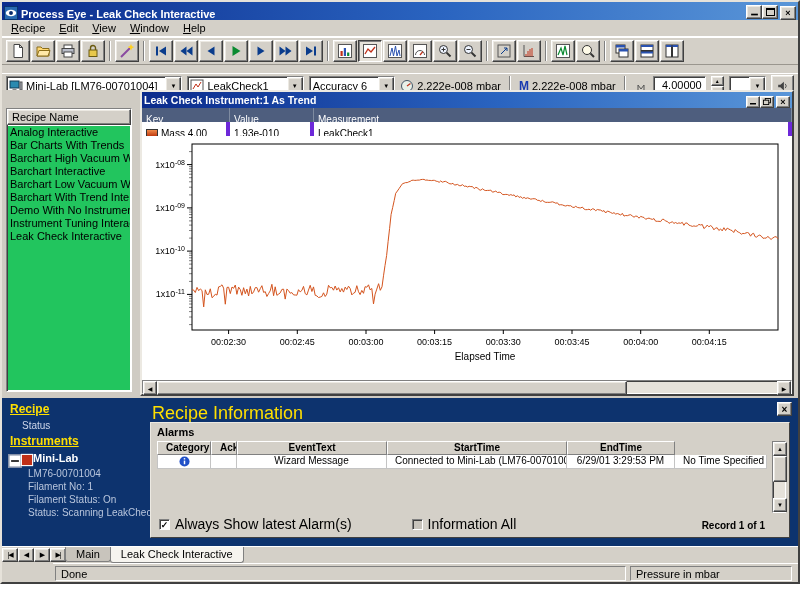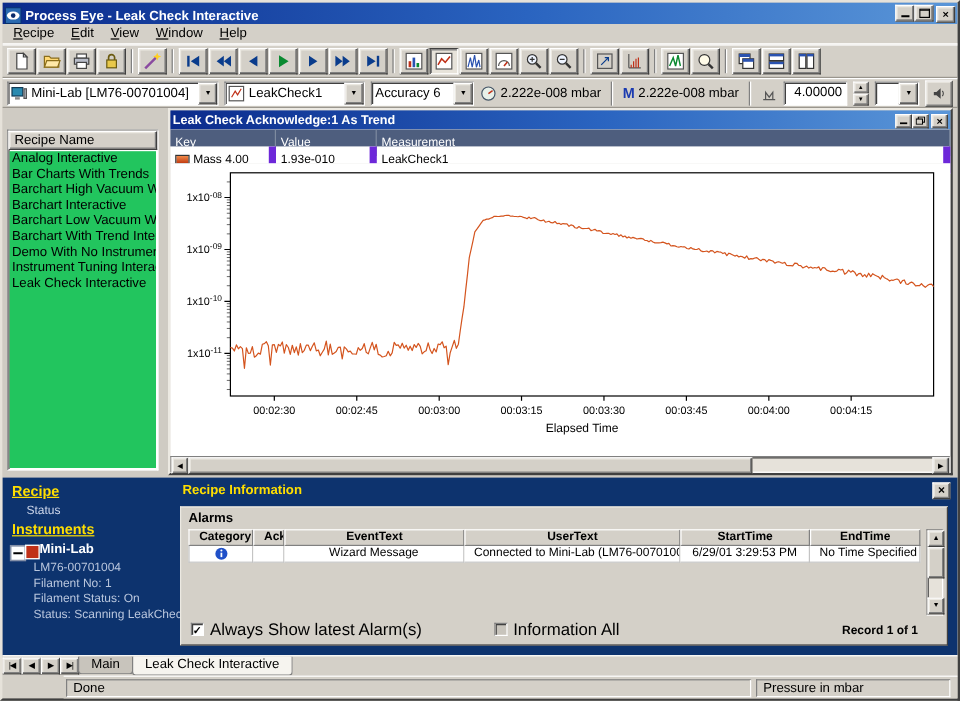--- a/index.html
+++ b/index.html
@@ -24,21 +24,21 @@
   .menubar{position:absolute;left:0;top:18px;right:0;height:17px;display:flex;align-items:center;
     border-bottom:1px solid #fff;padding-left:2px;}
   .menu-item{font-size:11px;padding:1px 7px;color:#000;}
   
   .toolbar-main{position:absolute;left:0;top:35px;right:0;height:28px;display:flex;align-items:center;
     gap:1px;padding:2px 4px;border-top:1px solid #fff;border-bottom:1px solid #9a968e;}
   .tb-btn{width:24px;height:22px;display:inline-flex;align-items:center;justify-content:center;padding:0;}
   .tb-btn svg{width:16px;height:16px;}
   .tb-btn.pressed{border-color:#404040 #ffffff #ffffff #404040;box-shadow:inset 1px 1px 0 #808080;background:#e7e3da;}
   .tb-sep{width:2px;height:20px;margin:0 3px;border-left:1px solid #808080;border-right:1px solid #fff;}
-  .toolbar-inst{position:absolute;left:0;top:63px;right:0;height:25px;display:flex;align-items:center;
+  .toolbar-inst{position:absolute;left:0;top:71px;right:0;height:25px;display:flex;align-items:center;
     gap:5px;padding:2px 4px;border-top:1px solid #fff;border-bottom:1px solid #9a968e;}
   .combo{display:flex;align-items:center;height:20px;background:#fff;}
   .combo .combo-text{flex:1;font-size:11px;padding:0 3px;white-space:nowrap;overflow:hidden;}
   .combo .icon-slot{width:14px;height:14px;margin-left:2px;flex:0 0 auto;}
   .combo-arrow{width:16px;height:18px;display:inline-flex;align-items:center;justify-content:center;
     font-size:6px;padding:0;flex:0 0 auto;}
   .icon-slot svg{width:14px;height:14px;display:block;}
   .readout{display:flex;align-items:center;gap:3px;font-size:11px;white-space:nowrap;}
   .readout .icon-slot{width:14px;height:14px;}
   .m-label{color:#1a3ab0;font-weight:bold;font-size:12px;}
@@ -57,34 +57,34 @@
   .cw-titlebar{position:absolute;left:0;top:0;right:0;height:16px;
     background:linear-gradient(90deg,#0b2b8c 0%,#2a64c0 55%,#5a96d8 100%);
     display:flex;align-items:center;padding:0 2px;gap:2px;}
   .cw-titlebar .ttext{color:#fff;font-size:10.5px;font-weight:bold;flex:1;white-space:nowrap;}
   .cw-btn{width:14px;height:12px;display:inline-flex;align-items:center;justify-content:center;font-size:9px;font-weight:bold;padding:0;}
   .cw-btn svg{width:8px;height:7px;}
   .legend{position:absolute;left:0;top:16px;right:0;height:28px;background:#fff;font-size:10px;}
   .lg-row{display:grid;grid-template-columns:88px 84px 1fr;height:14px;}
   .lg-head{background:#4e5e7e;color:#fff;}
   .lg-cell{padding:11px 4px;border-right:1px solid #7e8ba0;white-space:nowrap;overflow:hidden;display:flex;align-items:center;gap:3px;}
-  .lg-row:not(.lg-head) .lg-cell{border-right:6px solid #6d28d9;border-bottom:1px solid #d8d8d8;color:#000;}
+  .lg-row:not(.lg-head) .lg-cell{border-right:4px solid #6d28d9;border-bottom:1px solid #d8d8d8;color:#000;}
   .swatch{width:12px;height:8px;background:linear-gradient(#f08a4a,#c03a10);border:1px solid #333;flex:0 0 auto;}
   .chart-wrap{position:absolute;left:0;top:44px;right:0;height:244px;background:#fff;}
   .hscroll{position:absolute;left:0;right:0;bottom:0;height:14px;background:#e6e2da;}
   .sb-btn{position:absolute;width:14px;height:14px;font-size:6px;display:flex;align-items:center;justify-content:center;padding:0;}
   .hthumb{position:absolute;left:14px;top:0;height:14px;width:470px;}
   
   .bottom-panel{position:absolute;left:0;top:396px;right:0;height:148px;background:#0d336e;}
   .bp-link{position:absolute;color:#ffdf00;font-size:12px;font-weight:bold;text-decoration:underline;white-space:nowrap;}
   .bp-link.secondary{color:#cdd6ea;font-size:10px;font-weight:normal;text-decoration:none;}
   .bp-tree-root{position:absolute;left:6px;top:54px;display:flex;align-items:center;gap:3px;color:#fff;
     font-size:11px;font-weight:bold;white-space:nowrap;}
   .bp-tree-children{position:absolute;left:26px;top:69px;color:#b9c6dd;font-size:10px;line-height:13px;white-space:nowrap;}
-  .bp-header{position:absolute;left:150px;top:5px;color:#ffdf00;font-size:11px;font-weight:bold;white-space:nowrap;text-align:center;}
+  .bp-header{position:absolute;left:150px;top:5px;color:#ffdf00;font-size:18px;font-weight:normal;white-space:nowrap;text-align:center;}
   .bp-close{position:absolute;right:6px;top:4px;width:15px;height:14px;font-size:10px;font-weight:bold;
     display:flex;align-items:center;justify-content:center;padding:0;}
   .alarms-panel{position:absolute;left:148px;top:24px;right:8px;bottom:8px;background:#d4d0c8;
     border:1px solid;border-color:#ece9e2 #404040 #404040 #ece9e2;}
   .alarms-title{position:absolute;left:6px;top:3px;font-size:11px;font-weight:bold;color:#000;}
   .alarm-table{position:absolute;left:6px;top:18px;right:22px;}
   .al-row{display:grid;grid-template-columns:54px 26px 150px 1fr 108px 92px;height:14px;}
   .al-cell{font-size:10px;text-align:center;white-space:nowrap;overflow:hidden;padding:0 8px;line-height:12px;}
   .al-hcell{font-weight:bold;background:#d4d0c8;border:1px solid;border-color:#fff #808080 #808080 #fff;}
   .al-row:not(.al-head) .al-cell{background:#fff;border-right:1px solid #c4c4c4;border-bottom:1px solid #c4c4c4;}
@@ -401,21 +401,21 @@
           <div class="recipe-item">Barchart Low Vacuum With ...</div>
           <div class="recipe-item">Barchart With Trend Interact...</div>
           <div class="recipe-item">Demo With No Instrument</div>
           <div class="recipe-item">Instrument Tuning Interactive</div>
           <div class="recipe-item">Leak Check Interactive</div>
         </div>
     </div>
 
     <div class="child-window">
       <div class="cw-titlebar">
-        <span class="ttext">Leak Check Acknowledge:1 As Trend</span>
+        <span class="ttext">Leak Check Instrument:1 As Trend</span>
         <span id="cw-controls"><button class="cw-btn">
               <svg viewBox="0 0 8 7">
                 <rect x="1" y="5" width="6" height="1.5" fill="#000"></rect>
               </svg>
             </button><button class="cw-btn">
               <svg viewBox="0 0 9 8">
                 <rect x="2.5" y="0.5" width="6" height="5" fill="#d4d0c8" stroke="#000"></rect>
                 <rect x="0.5" y="2.5" width="6" height="5" fill="#d4d0c8" stroke="#000"></rect>
               </svg>
             </button><button class="cw-btn" style="margin-left: 2px;">×</button></span>
@@ -537,21 +537,20 @@
     <div class="bp-header">Recipe Information</div>
     <button class="bp-close">×</button>
 
     <div class="alarms-panel">
       <div class="alarms-title">Alarms</div>
       <div class="alarm-table" id="alarm-table">
           <div class="al-row al-head">
             <div class="al-cell al-hcell">Category</div>
             <div class="al-cell al-hcell">Ack</div>
             <div class="al-cell al-hcell">EventText</div>
-            <div class="al-cell al-hcell">UserText</div>
             <div class="al-cell al-hcell">StartTime</div>
             <div class="al-cell al-hcell">EndTime</div>
           </div>
           <div class="al-row">
             <div class="al-cell"><svg viewBox="0 0 12 12">
                 <circle cx="6" cy="6" r="5.5" fill="#2050c8"></circle>
                 <rect x="5.2" y="5" width="1.6" height="4" fill="#fff"></rect>
                 <circle cx="6" cy="3" r="0.95" fill="#fff"></circle>
               </svg></div>
             <div class="al-cell"></div>

